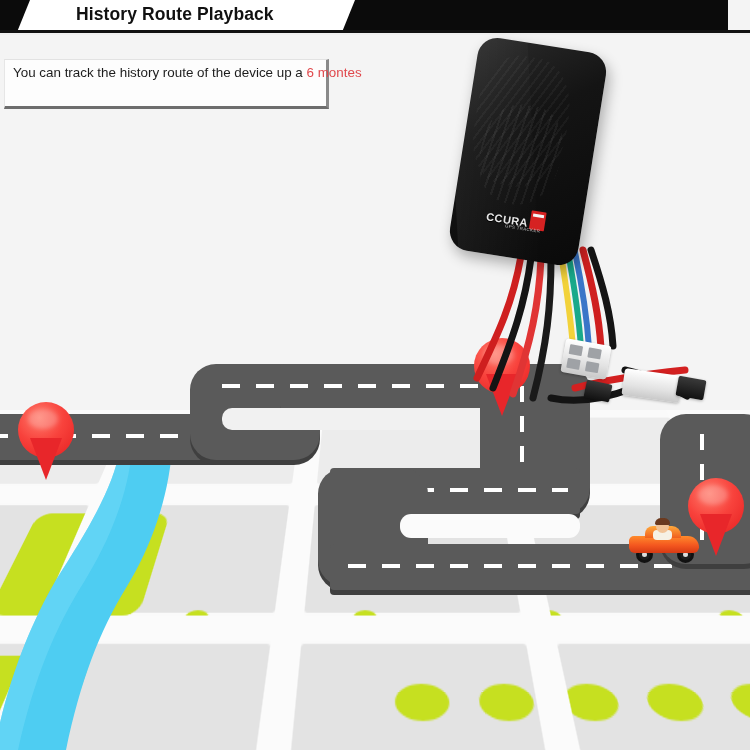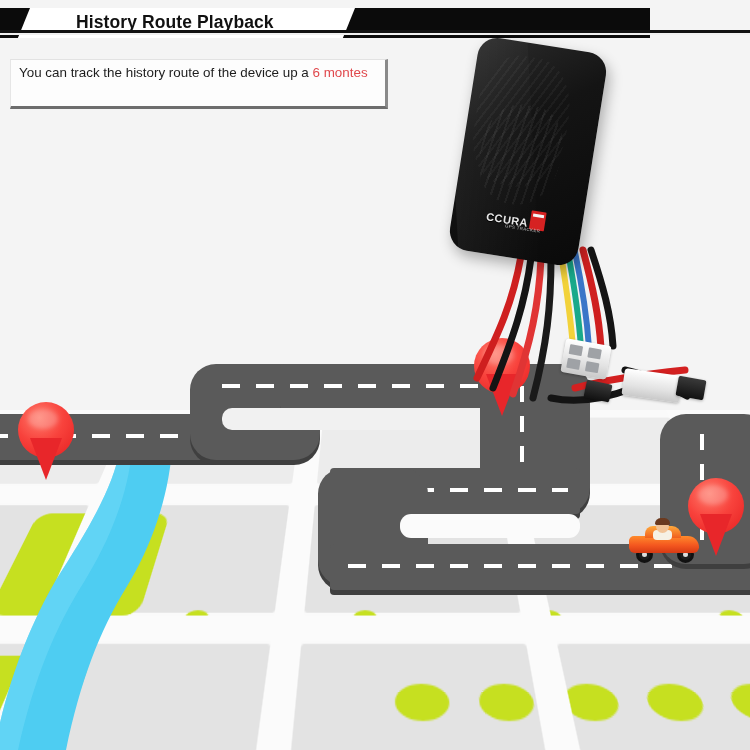--- a/index.html
+++ b/index.html
@@ -16,25 +16,24 @@
     width: 750px;
     height: 750px;
     overflow: hidden;
     background: #f4f4f4;
   }
 
   
   .header-bar {
     position: absolute;
     left: 0; top: 0;
-    width: 650px;
+    width: 728px;
     height: 30px;
     background: #0b0b0b;
     overflow: hidden;
-    margin-top: 8px;
   }
   .header-plate {
     position: absolute;
     left: 30px; top: 0;
     width: 325px;
     height: 30px;
     background: #ffffff;
     transform: skewX(-22deg);
     transform-origin: top left;
   }
@@ -61,22 +60,22 @@
     position: absolute;
     left: 0; top: 33px;
     width: 750px;
     height: 2px;
     background: #f0f0f0;
   }
 
   
   .desc-box {
     position: absolute;
-    left: 10px; top: 59px;
-    width: 378px;
+    left: 4px; top: 59px;
+    width: 325px;
     height: 50px;
     background: #fdfdfd;
     border-top: 1px solid #e2e2e2;
     border-left: 1px solid #e6e6e6;
     border-right: 3px solid #8a8a8a;
     border-bottom: 3px solid #6d6d6d;
     box-sizing: border-box;
   }
   .desc-text {
     position: absolute;

